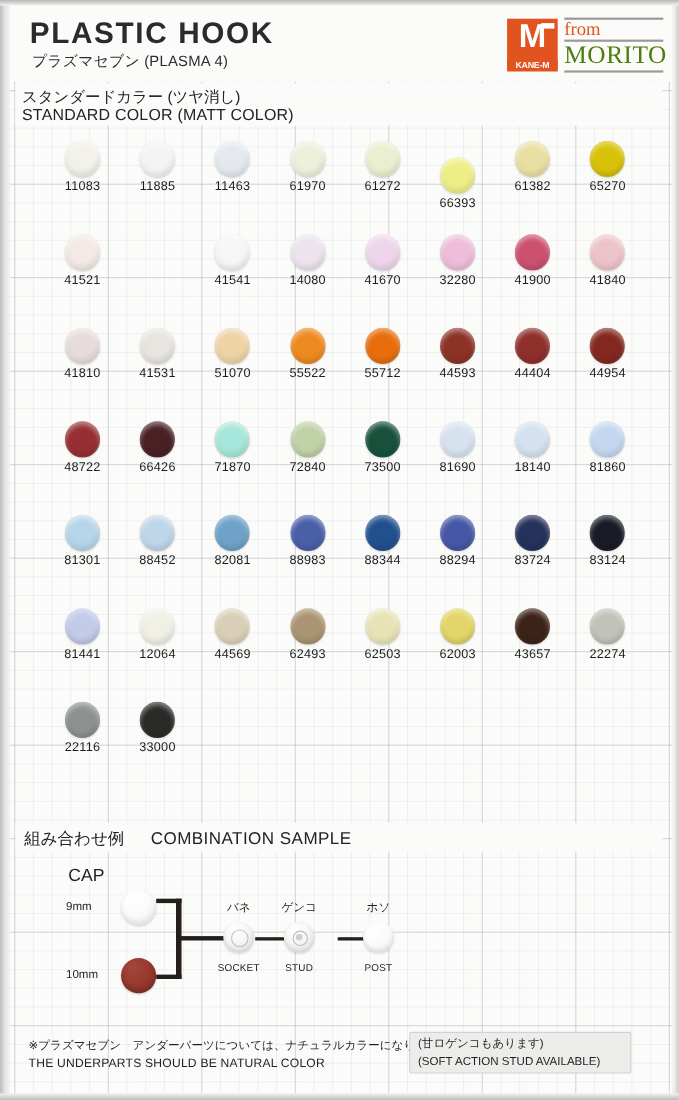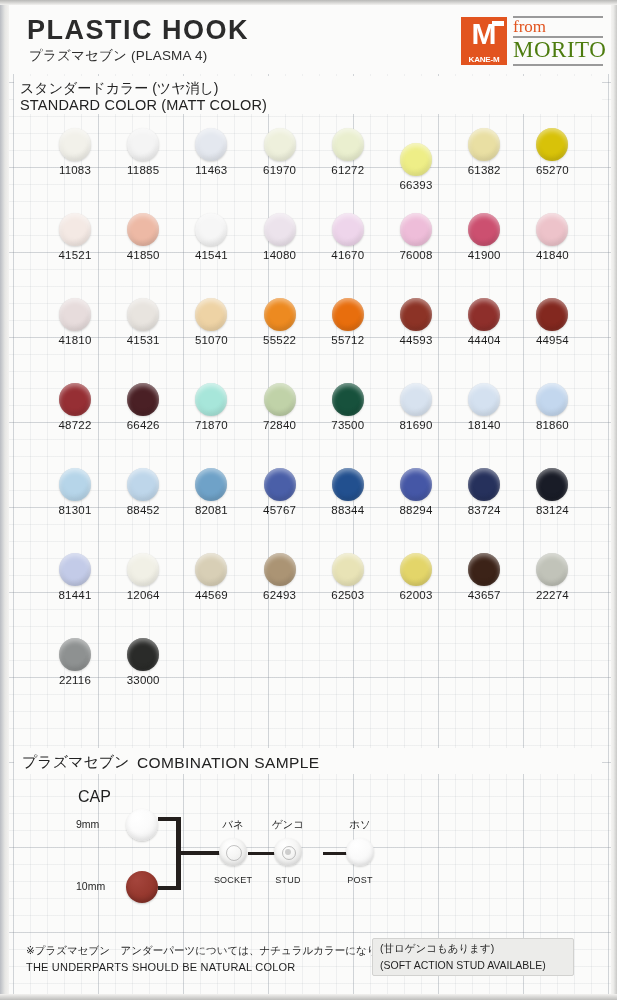--- a/index.html
+++ b/index.html
@@ -124,21 +124,21 @@
       inset 0 3px 5px rgba(255,255,255,.55),
       inset 0 -3px 6px rgba(0,0,0,.07),
       0 1px 2px rgba(0,0,0,.16);
   }
   .code{
     position:absolute;left:0;top:36px;width:68px;
     text-align:center;font-size:11.5px;color:#1d1d1d;letter-spacing:.2px;
   }
 
   
-  #combo{position:absolute;left:16px;top:0;width:497px;height:1000px;border-radius:17px;}
+  #combo{position:absolute;left:0;top:0;width:497px;height:1000px;border-radius:17px;}
   #cap-label{
     position:absolute;left:62px;top:788px;font-size:16px;color:#1f1f1f;
   }
   .mm-label{
     position:absolute;font-size:10.5px;color:#1f1f1f;text-align:left;width:40px;
   }
   #mm-9{left:60px;top:818px;}
   #mm-10{left:60px;top:880px;}
   .cap-dot{
     position:absolute;width:32px;height:32px;border-radius:50%;
@@ -270,39 +270,35 @@
         <div class="code">61382</div>
       </div>
       <div class="swatch" style="left: 518.4px; top: 128px;">
         <div class="dot" style="background: radial-gradient(circle at 35% 27%, rgb(216, 194, 9) 0%, rgb(216, 194, 9) 55%, rgba(0, 0, 0, 0.12) 115%), rgb(216, 194, 9);"></div>
         <div class="code">65270</div>
       </div>
       <div class="swatch" style="left: 41px; top: 213px;">
         <div class="dot pale" style="background: radial-gradient(circle at 35% 27%, rgb(244, 233, 228) 0%, rgb(244, 233, 228) 55%, rgba(0, 0, 0, 0.12) 115%), rgb(244, 233, 228);"></div>
         <div class="code">41521</div>
       </div>
-      <div class="swatch" style="left: 109.2px; top: 213px;">
-        <div class="dot" style="background: radial-gradient(circle at 35% 27%, rgb(237, 185, 165) 0%, rgb(237, 185, 165) 55%, rgba(0, 0, 0, 0.12) 115%), rgb(237, 185, 165);"></div>
-        <div class="code">41850</div>
-      </div>
       <div class="swatch" style="left: 177.4px; top: 213px;">
         <div class="dot pale" style="background: radial-gradient(circle at 35% 27%, rgb(246, 246, 246) 0%, rgb(246, 246, 246) 55%, rgba(0, 0, 0, 0.12) 115%), rgb(246, 246, 246);"></div>
         <div class="code">41541</div>
       </div>
       <div class="swatch" style="left: 245.6px; top: 213px;">
         <div class="dot pale" style="background: radial-gradient(circle at 35% 27%, rgb(236, 227, 236) 0%, rgb(236, 227, 236) 55%, rgba(0, 0, 0, 0.12) 115%), rgb(236, 227, 236);"></div>
         <div class="code">14080</div>
       </div>
       <div class="swatch" style="left: 313.8px; top: 213px;">
         <div class="dot pale" style="background: radial-gradient(circle at 35% 27%, rgb(238, 213, 235) 0%, rgb(238, 213, 235) 55%, rgba(0, 0, 0, 0.12) 115%), rgb(238, 213, 235);"></div>
         <div class="code">41670</div>
       </div>
       <div class="swatch" style="left: 382px; top: 213px;">
         <div class="dot pale" style="background: radial-gradient(circle at 35% 27%, rgb(238, 189, 217) 0%, rgb(238, 189, 217) 55%, rgba(0, 0, 0, 0.12) 115%), rgb(238, 189, 217);"></div>
-        <div class="code">76008</div>
+        <div class="code">32280</div>
       </div>
       <div class="swatch" style="left: 450.2px; top: 213px;">
         <div class="dot" style="background: radial-gradient(circle at 35% 27%, rgb(204, 80, 112) 0%, rgb(204, 80, 112) 55%, rgba(0, 0, 0, 0.12) 115%), rgb(204, 80, 112);"></div>
         <div class="code">41900</div>
       </div>
       <div class="swatch" style="left: 518.4px; top: 213px;">
         <div class="dot pale" style="background: radial-gradient(circle at 35% 27%, rgb(237, 195, 202) 0%, rgb(237, 195, 202) 55%, rgba(0, 0, 0, 0.12) 115%), rgb(237, 195, 202);"></div>
         <div class="code">41840</div>
       </div>
       <div class="swatch" style="left: 41px; top: 298px;">
@@ -376,21 +372,21 @@
       <div class="swatch" style="left: 109.2px; top: 468px;">
         <div class="dot pale" style="background: radial-gradient(circle at 35% 27%, rgb(190, 214, 234) 0%, rgb(190, 214, 234) 55%, rgba(0, 0, 0, 0.12) 115%), rgb(190, 214, 234);"></div>
         <div class="code">88452</div>
       </div>
       <div class="swatch" style="left: 177.4px; top: 468px;">
         <div class="dot" style="background: radial-gradient(circle at 35% 27%, rgb(111, 162, 200) 0%, rgb(111, 162, 200) 55%, rgba(0, 0, 0, 0.12) 115%), rgb(111, 162, 200);"></div>
         <div class="code">82081</div>
       </div>
       <div class="swatch" style="left: 245.6px; top: 468px;">
         <div class="dot" style="background: radial-gradient(circle at 35% 27%, rgb(74, 95, 168) 0%, rgb(74, 95, 168) 55%, rgba(0, 0, 0, 0.12) 115%), rgb(74, 95, 168);"></div>
-        <div class="code">45767</div>
+        <div class="code">88983</div>
       </div>
       <div class="swatch" style="left: 313.8px; top: 468px;">
         <div class="dot" style="background: radial-gradient(circle at 35% 27%, rgb(34, 80, 143) 0%, rgb(34, 80, 143) 55%, rgba(0, 0, 0, 0.12) 115%), rgb(34, 80, 143);"></div>
         <div class="code">88344</div>
       </div>
       <div class="swatch" style="left: 382px; top: 468px;">
         <div class="dot" style="background: radial-gradient(circle at 35% 27%, rgb(69, 87, 166) 0%, rgb(69, 87, 166) 55%, rgba(0, 0, 0, 0.12) 115%), rgb(69, 87, 166);"></div>
         <div class="code">88294</div>
       </div>
       <div class="swatch" style="left: 450.2px; top: 468px;">
@@ -437,21 +433,21 @@
         <div class="dot" style="background: radial-gradient(circle at 35% 27%, rgb(142, 145, 145) 0%, rgb(142, 145, 145) 55%, rgba(0, 0, 0, 0.12) 115%), rgb(142, 145, 145);"></div>
         <div class="code">22116</div>
       </div>
       <div class="swatch" style="left: 109.2px; top: 638px;">
         <div class="dot" style="background: radial-gradient(circle at 35% 27%, rgb(42, 43, 41) 0%, rgb(42, 43, 41) 55%, rgba(0, 0, 0, 0.12) 115%), rgb(42, 43, 41);"></div>
         <div class="code">33000</div>
       </div>
     </div>
 
   <div class="band" style="left:14px;top:748px;width:588px;height:26px;"></div>
-  <div class="sec-head" id="sec2-jp">プラズマセブン</div>
+  <div class="sec-head" id="sec2-jp">組み合わせ例</div>
   <div class="sec-head" id="sec2-en">COMBINATION SAMPLE</div>
 
   <div id="combo">
     <div id="cap-label">CAP</div>
     <div class="mm-label" id="mm-9">9mm</div>
     <div class="mm-label" id="mm-10">10mm</div>
     <div class="cap-dot" id="cap-white"></div>
     <div class="cap-dot" id="cap-red"></div>
 
     <div class="brk" id="brk-t"></div>

